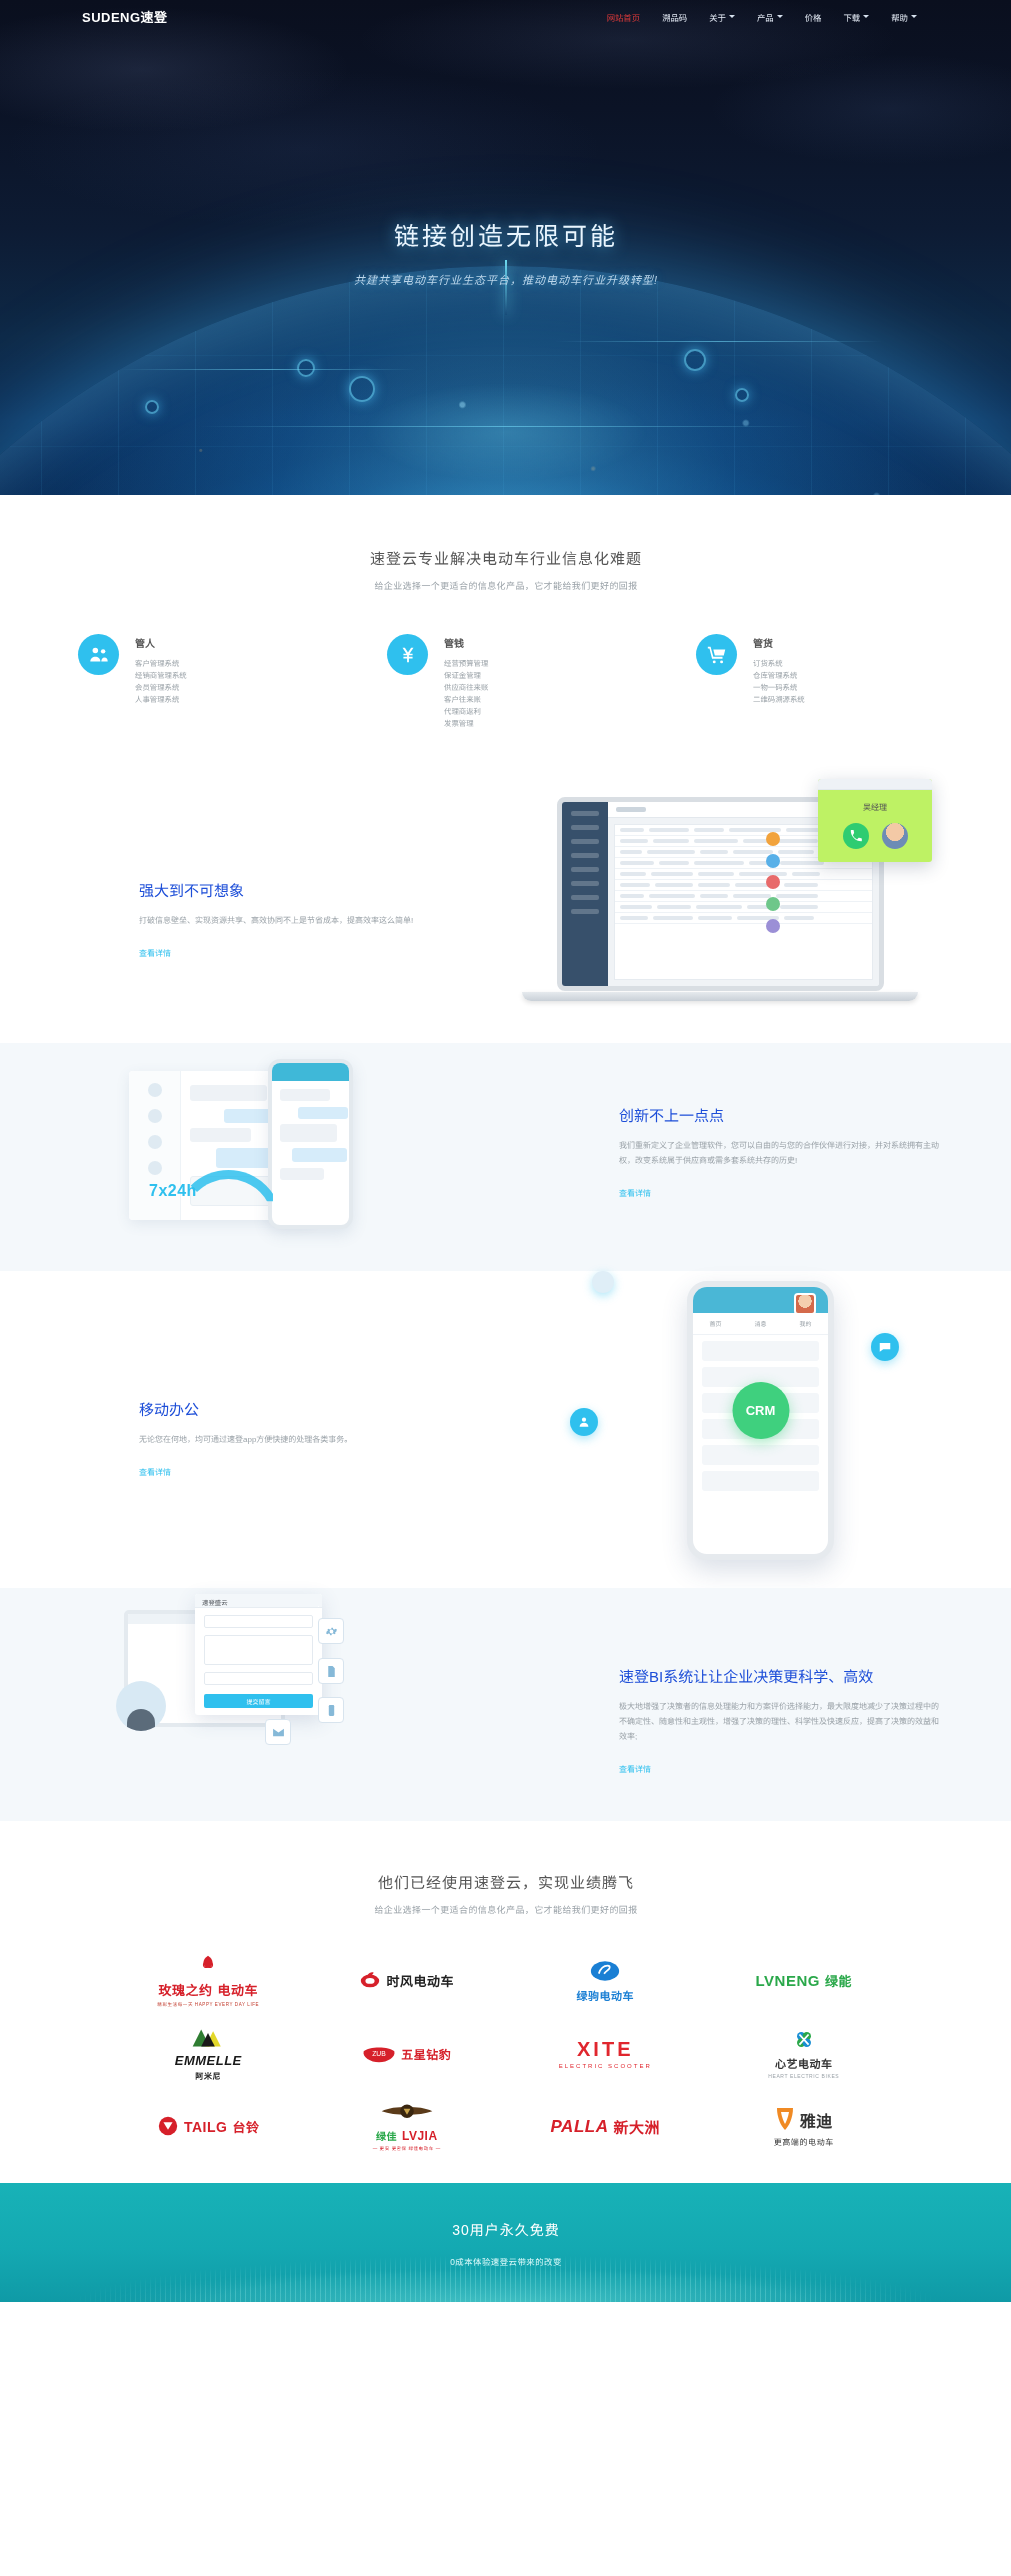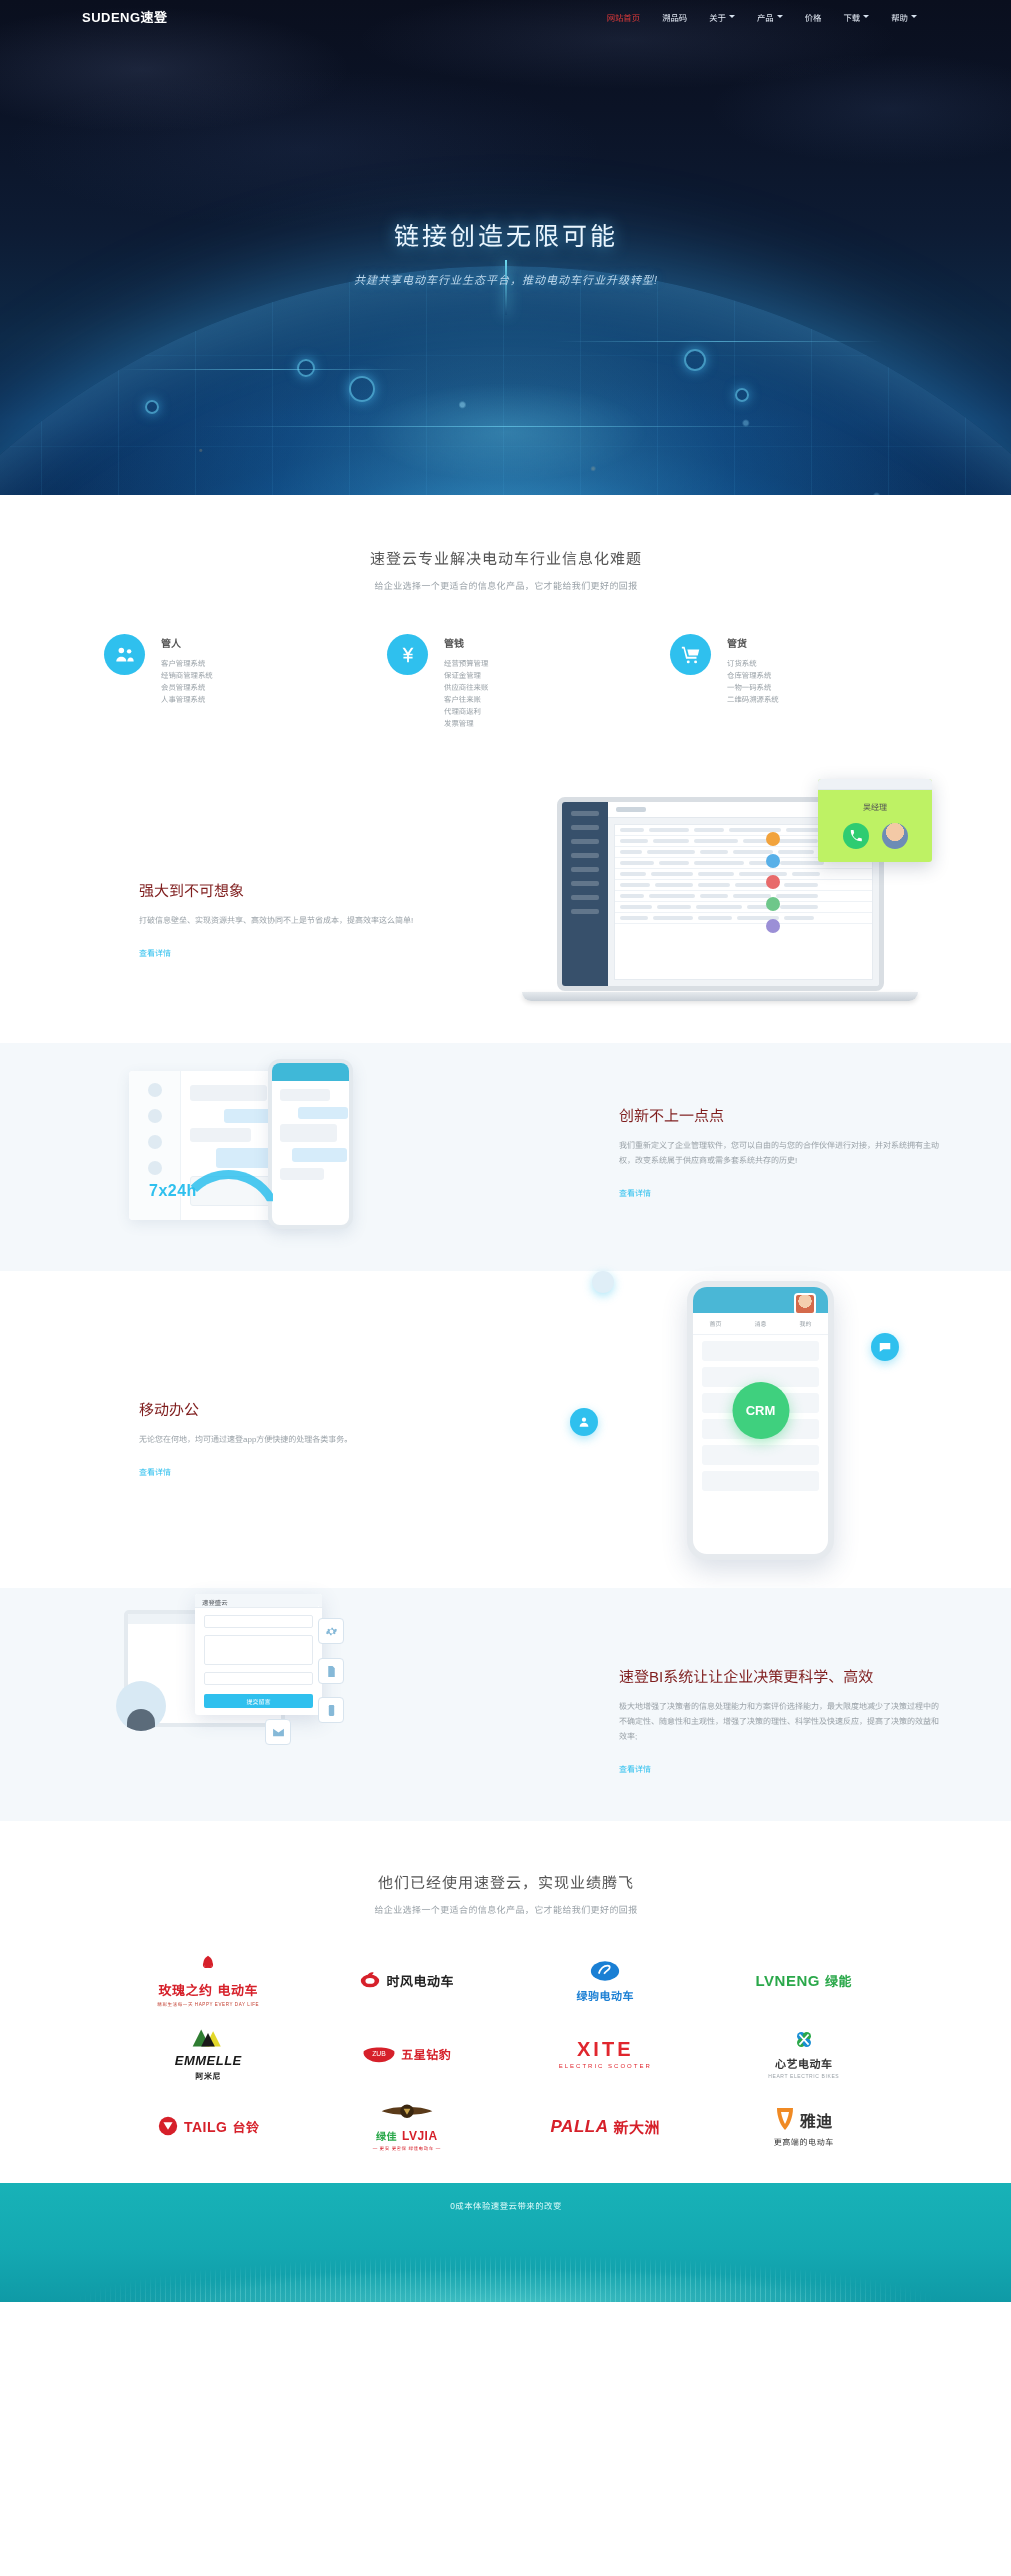--- a/index.html
+++ b/index.html
@@ -119,39 +119,39 @@
   .section { width: 1012px; position: relative; }
   .sec-head { text-align: center; }
   .sec-title { font-size: 15px; color: #555; font-weight: 500; letter-spacing: 1px; }
   .sec-sub { font-size: 9px; color: #9aa2a8; margin-top: 11px; letter-spacing: 0.4px; }
 
   
   .features {
     background: #fff; padding: 52px 0 65px;
   }
   .feature-row {
-    display: flex; justify-content: center; gap: 45px; margin-top: 42px;
+    display: flex; justify-content: center; gap: 71px; margin-top: 42px;
     padding: 0 68px;
   }
   .feature { display: flex; gap: 16px; width: 238px; }
   .f-icon {
     flex: 0 0 auto; width: 41px; height: 41px; border-radius: 50%;
     background: #2fc0ee; display: flex; align-items: center; justify-content: center;
     color: #fff;
   }
   .f-icon svg { width: 22px; height: 22px; fill: #fff; }
   .f-body { padding-top: 1px; }
   .f-title { font-size: 10px; color: #555; font-weight: 600; margin-bottom: 8px; }
   .f-list { list-style: none; }
   .f-list li { font-size: 7.4px; color: #9aa2a8; line-height: 12px; }
 
   
   .showcase { display: flex; align-items: center; position: relative; }
   .sc-text { width: 327px; }
-  .sc-title { font-size: 15px; color: #7f1d1d; font-weight: 500; margin-bottom: 13px; }
+  .sc-title { font-size: 15px; color: #1d4ed8; font-weight: 500; margin-bottom: 13px; }
   .sc-desc { font-size: 8px; color: #9aa2a8; line-height: 15px; }
   .sc-link {
     display: inline-block; margin-top: 19px; font-size: 8px;
     color: #2fc0ee; text-decoration: none; cursor: pointer;
   }
 
   
   .block-laptop { background: #fff; height: 248px; padding: 0 0 0 0; }
   .laptop-wrap { position: absolute; right: 94px; top: 2px; }
   .laptop {
@@ -808,17 +808,18 @@
           <span class="lg-main" style="color:#333;font-size:16px">雅迪</span>
         </div>
         <span class="lg-sub" style="color:#333;font-size:8px">更高端的电动车</span>
       </div>
 
     </div>
   </section>
 
   <section class="cta">
     <div class="cta-waves"></div>
+    <div class="cta-title">30用户永久免费</div>
     <div class="cta-sub">0成本体验速登云带来的改变</div>
   </section>
 
 </div>
 
 
 </body></html>

